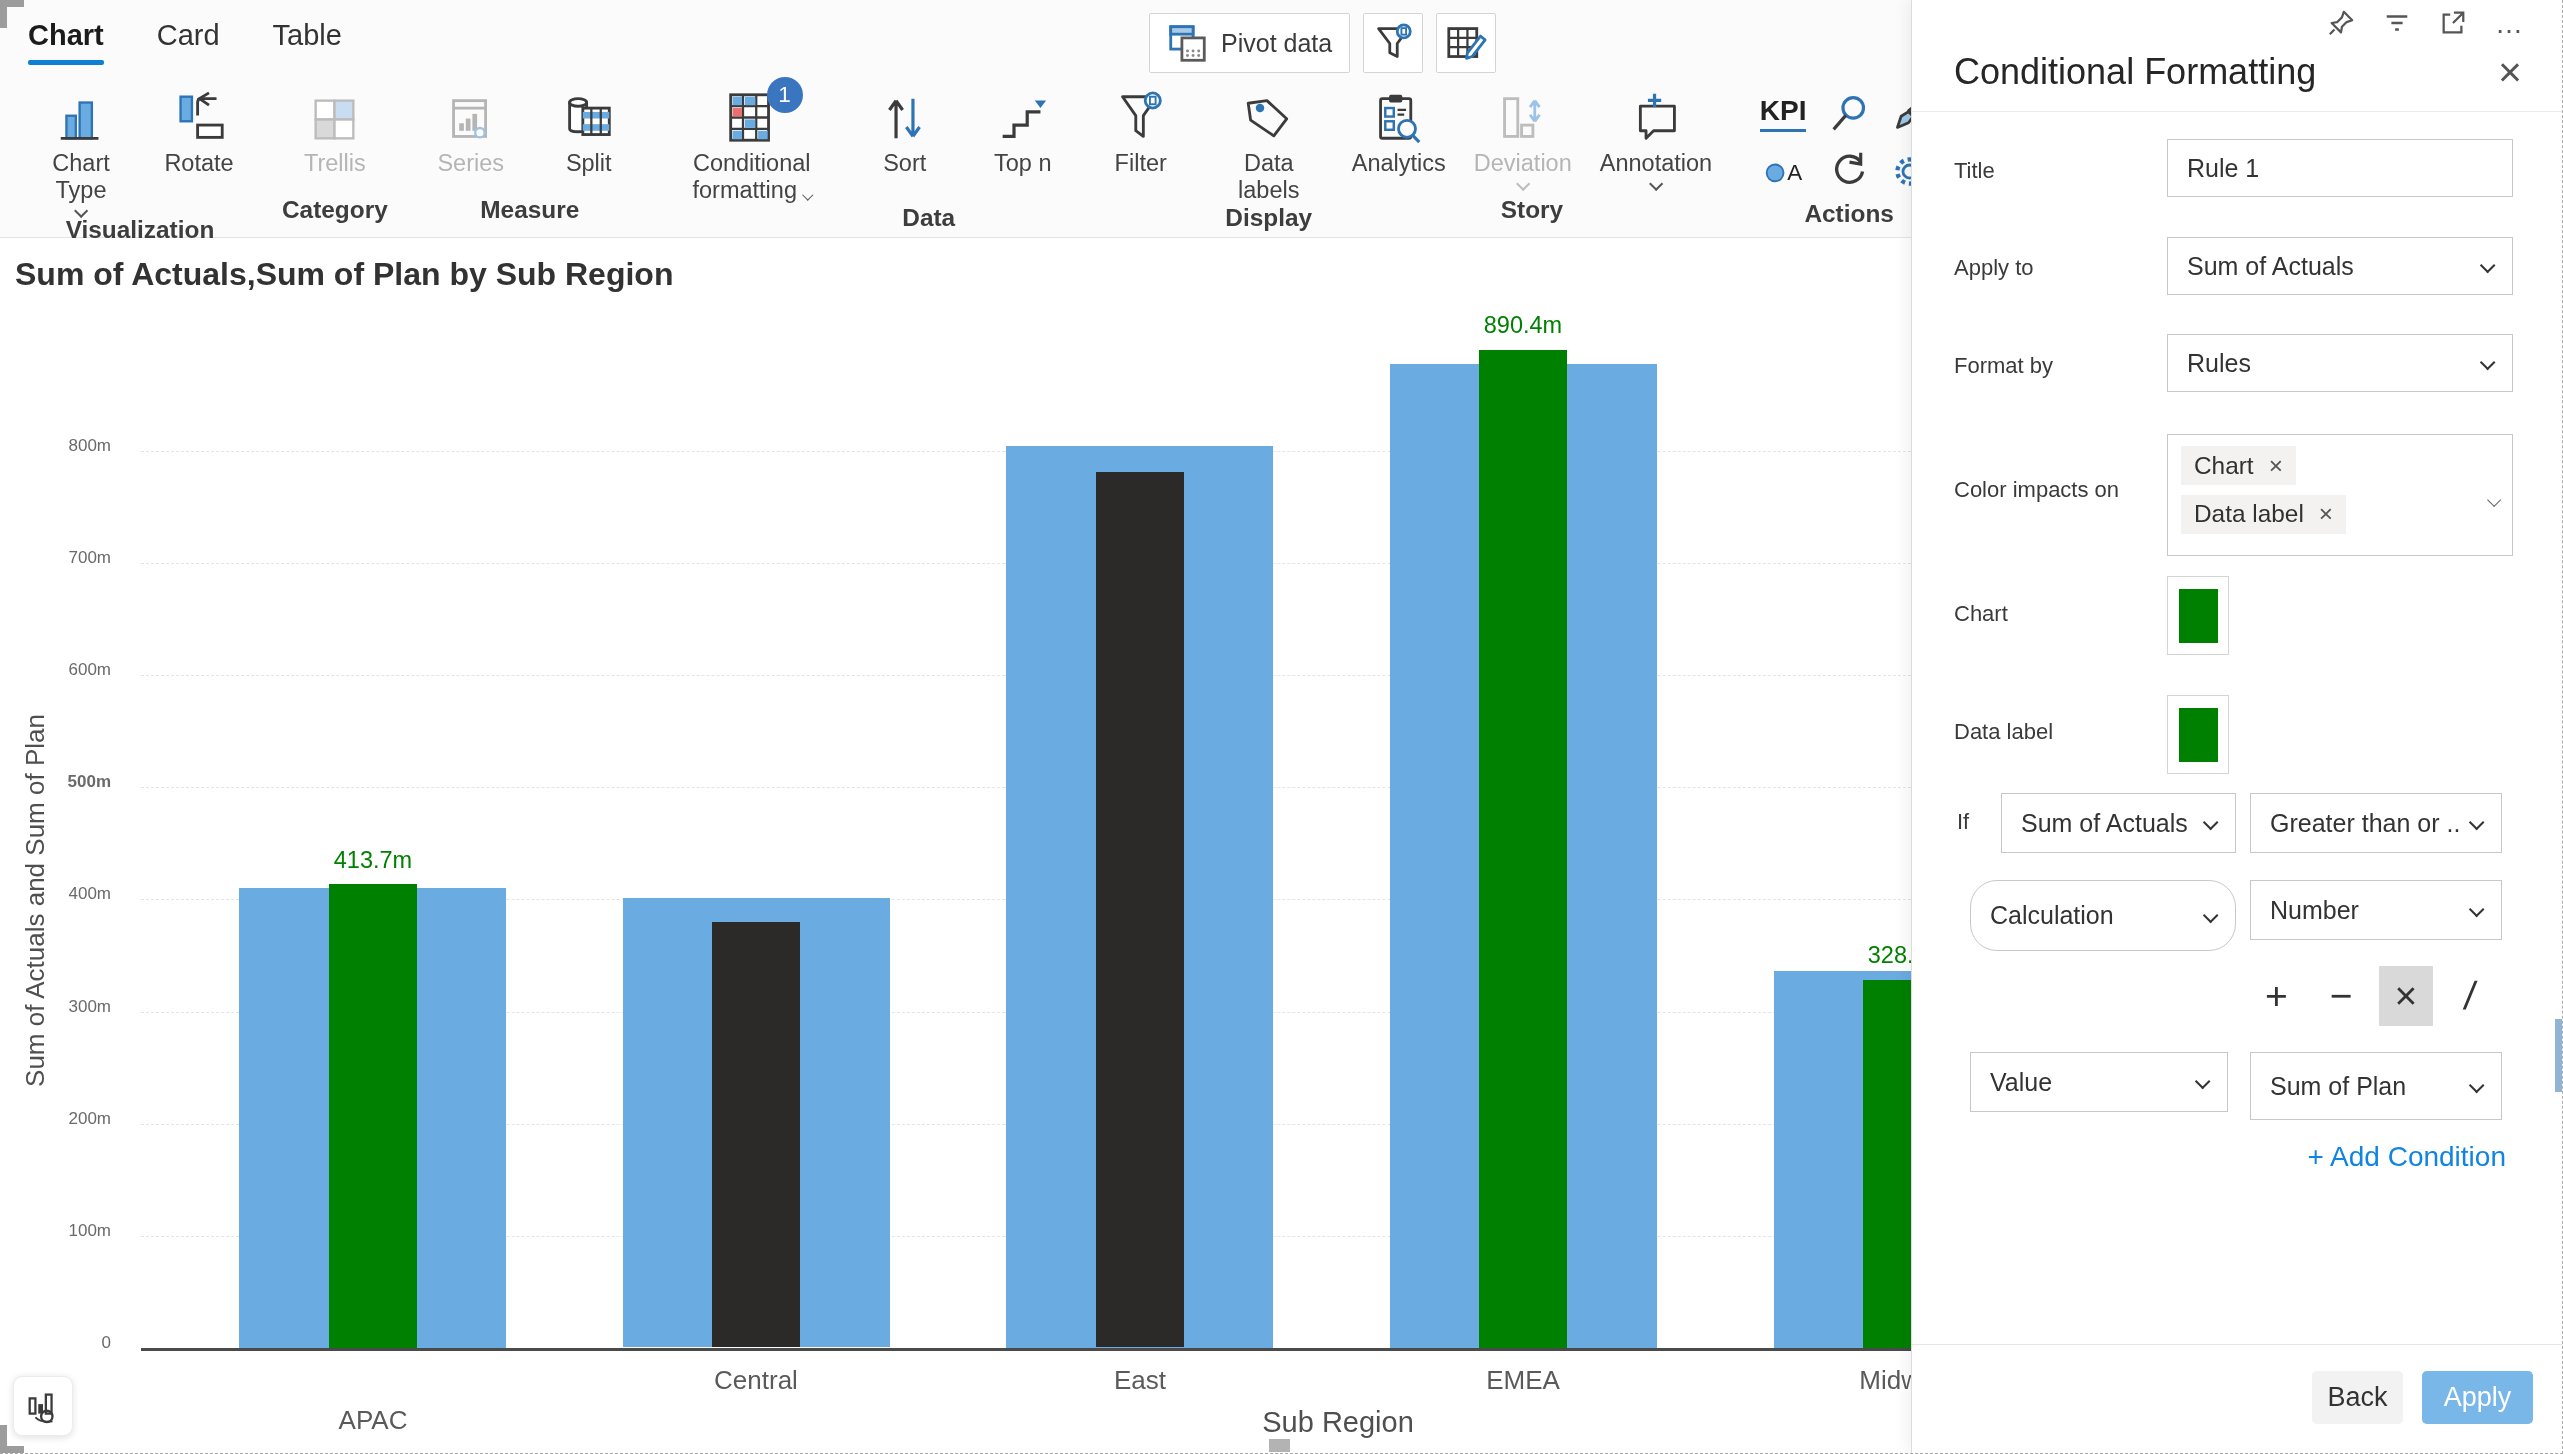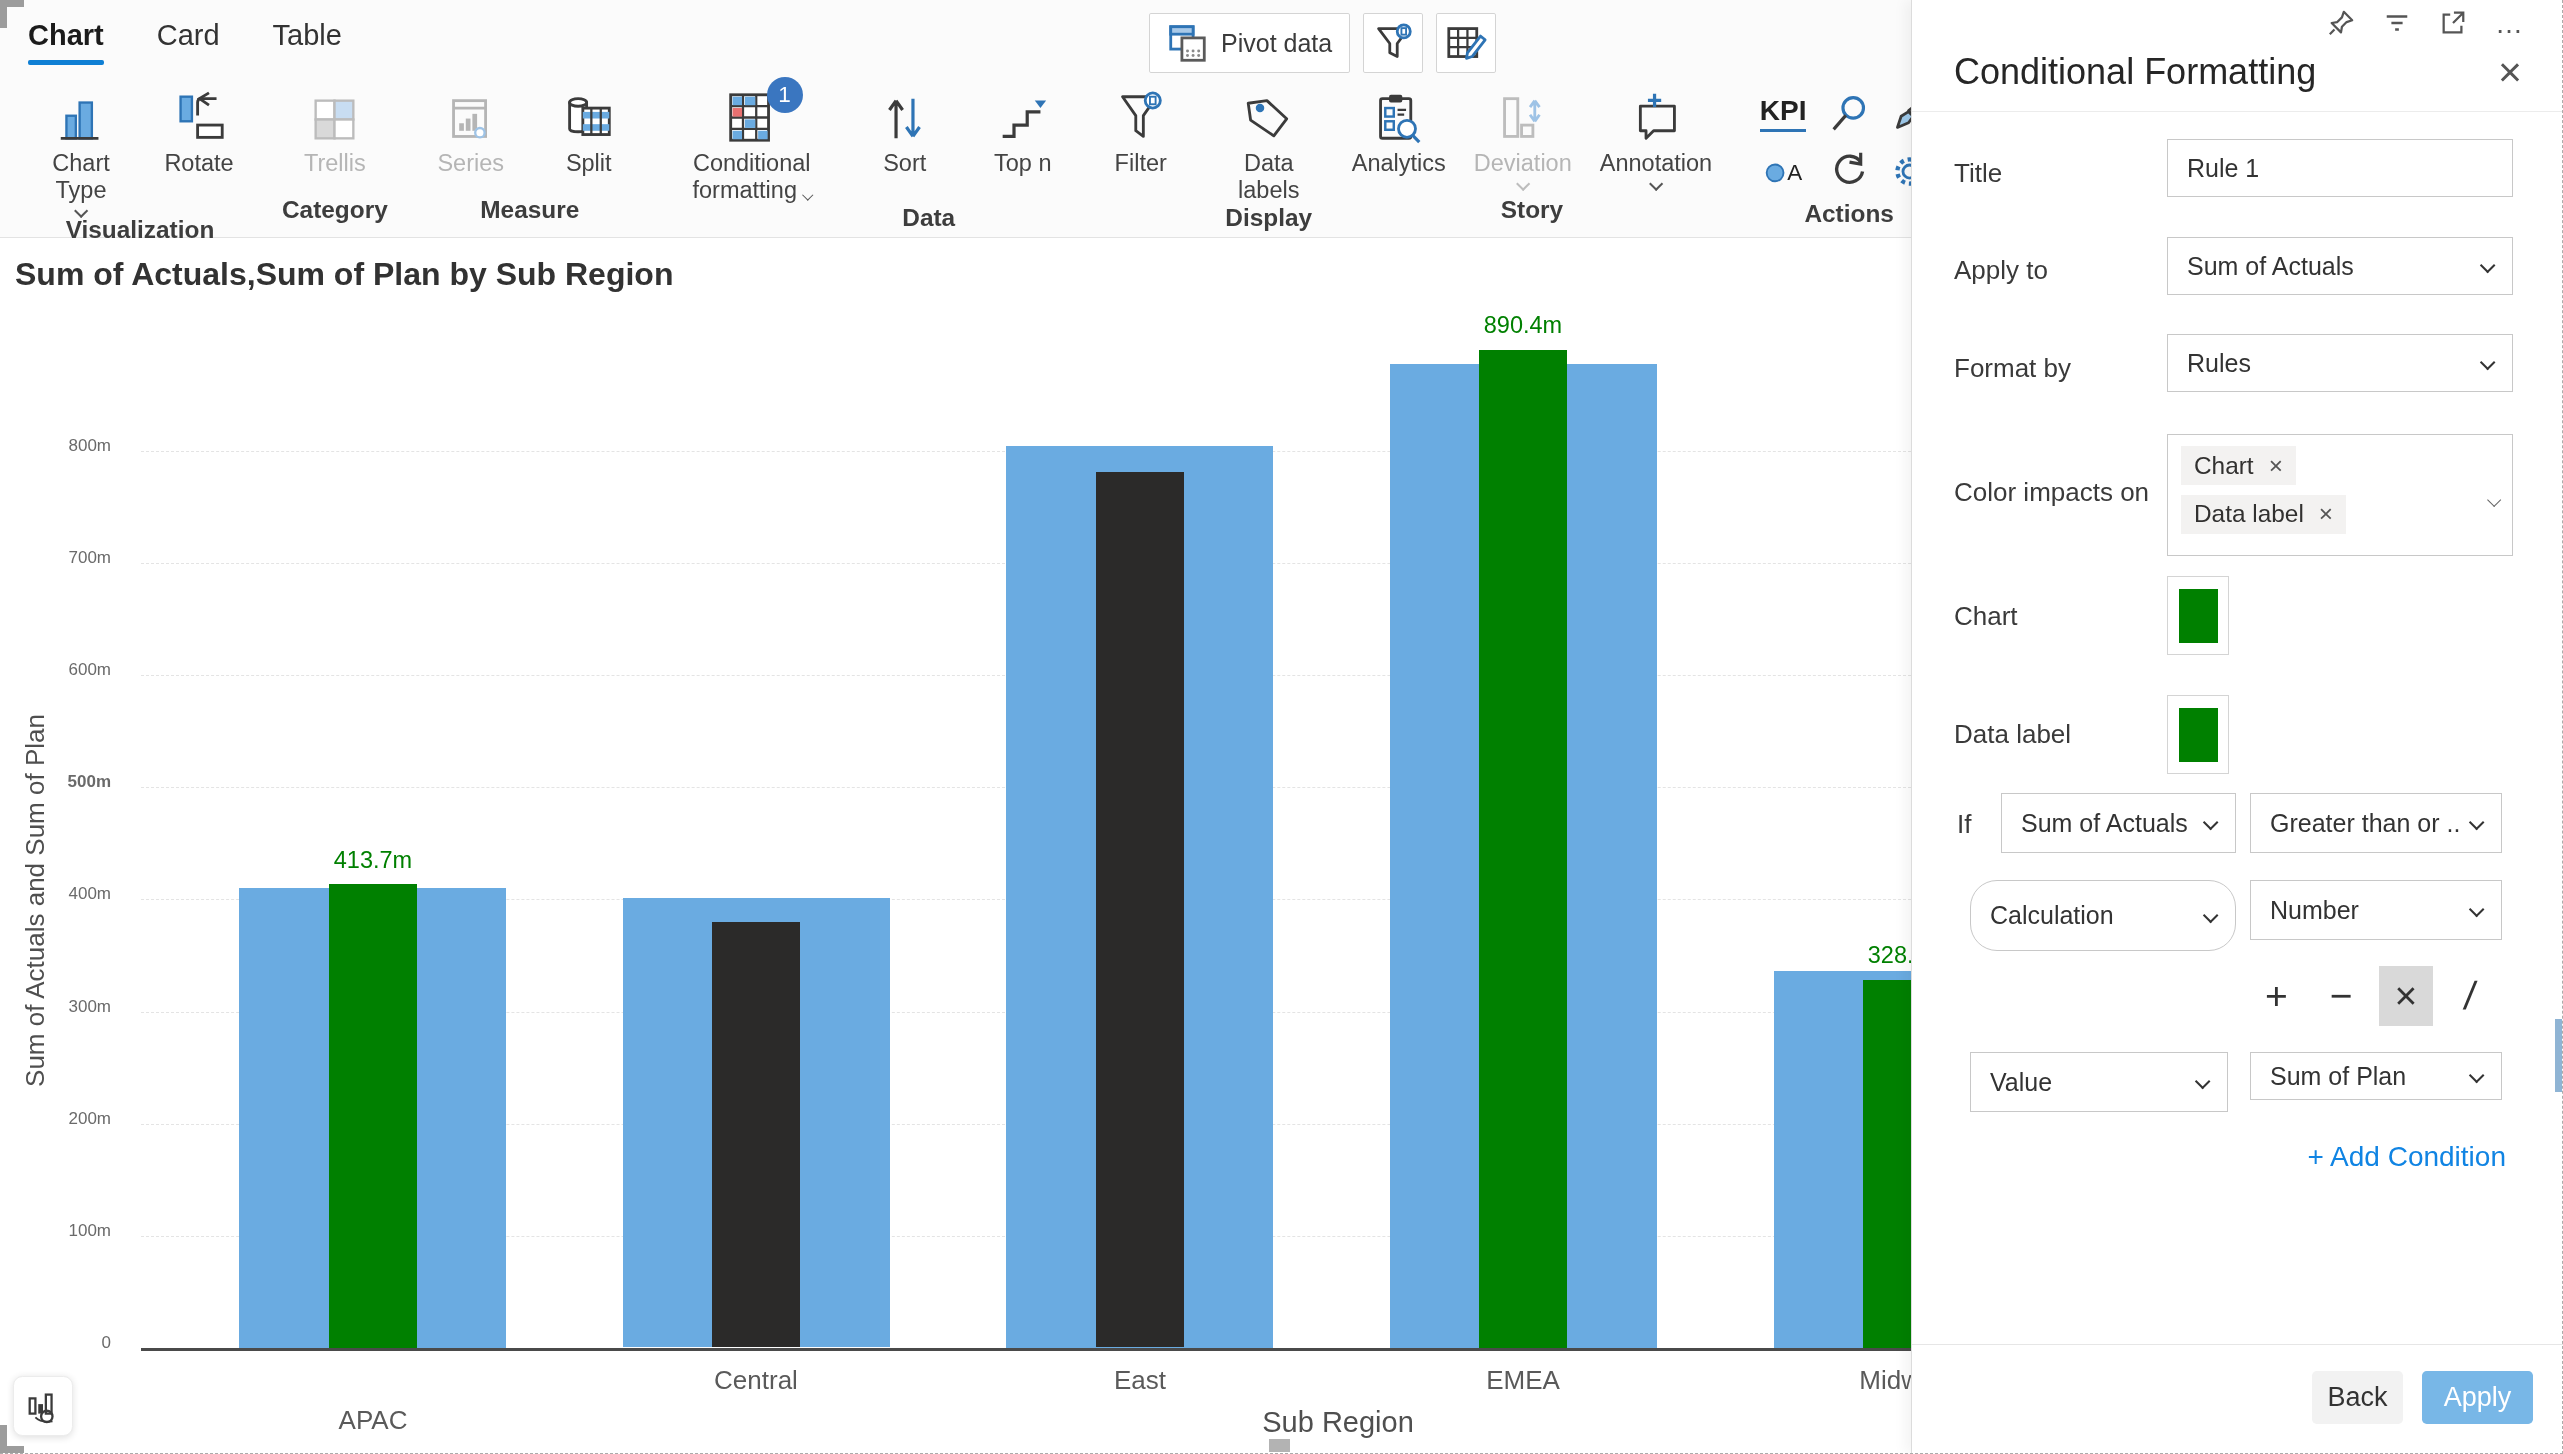--- a/index.html
+++ b/index.html
@@ -64,21 +64,21 @@
 
   
   .panel { position:absolute; left:1911px; top:0; width:653px; height:1454px; background:#fff;
     border-left:0.9px solid #dcdcdc; box-shadow:-5.6px 0 13px rgba(0,0,0,.05); }
   .panel-top-icons { position:absolute; top:9.4px; right:41px; display:flex; gap:28px; align-items:center; }
   .panel-header { position:absolute; left:42px; right:42px; top:38px; height:68px;
     display:flex; align-items:center; justify-content:space-between; }
   .panel-title { font-size:36px; color:#262626; }
   .close-x { font-size:41px; color:#555; cursor:pointer; line-height:1; }
   .panel-hr { position:absolute; left:0; right:0; top:111px; border-top:0.9px solid #ececec; }
-  .f-label { position:absolute; left:42px; font-size:26px; color:#3a3a3a; }
+  .f-label { position:absolute; left:42px; font-size:22px; color:#3a3a3a; }
   .ctl { position:absolute; background:#fff; border:0.9px solid #c8c8c8; display:flex;
     align-items:center; padding:0 19px; font-size:25px; color:#333; cursor:pointer; }
   .ctl .val { flex:1; white-space:nowrap; overflow:hidden; }
   .ctl input { border:none; outline:none; font-size:25px; color:#333; width:100%;
     font-family:"Liberation Sans", sans-serif; background:transparent; }
   .dd-chev { width:11.3px; height:11.3px; border-right:2.8px solid #333; border-bottom:2.8px solid #333;
     transform:rotate(45deg); margin-left:9.4px; flex:none; }
   .chips-box { position:absolute; border:0.9px solid #c8c8c8; display:flex; flex-direction:column;
     gap:9.4px; padding:11.3px 13px; cursor:pointer; }
   .chip { background:#f3f2f1; color:#323130; font-size:24.4px; display:inline-flex; align-items:center;
@@ -584,21 +584,21 @@
       <span class="op-btn">+</span>
       <span class="op-btn">−</span>
       <span class="op-btn sel">×</span>
       <span class="op-btn" style="transform:skewX(-8deg);">/</span>
     </div>
 
     <div class="ctl" style="left:58px; top:1052px; width:258px; height:60px;">
       <span class="val">Value</span>
       <span class="dd-chev"></span>
     </div>
-    <div class="ctl" style="left:338px; top:1052px; width:252px; height:48px;">
+    <div class="ctl" style="left:338px; top:1052px; width:252px; height:68px;">
       <span class="val">Sum of Plan</span>
       <span class="dd-chev"></span>
     </div>
 
     <div class="add-cond" style="top:1141px; right:58px;">+ Add Condition</div>
 
     <div class="panel-foot-hr"></div>
     <div class="btn back">Back</div>
     <div class="btn apply">Apply</div>
   </div>

